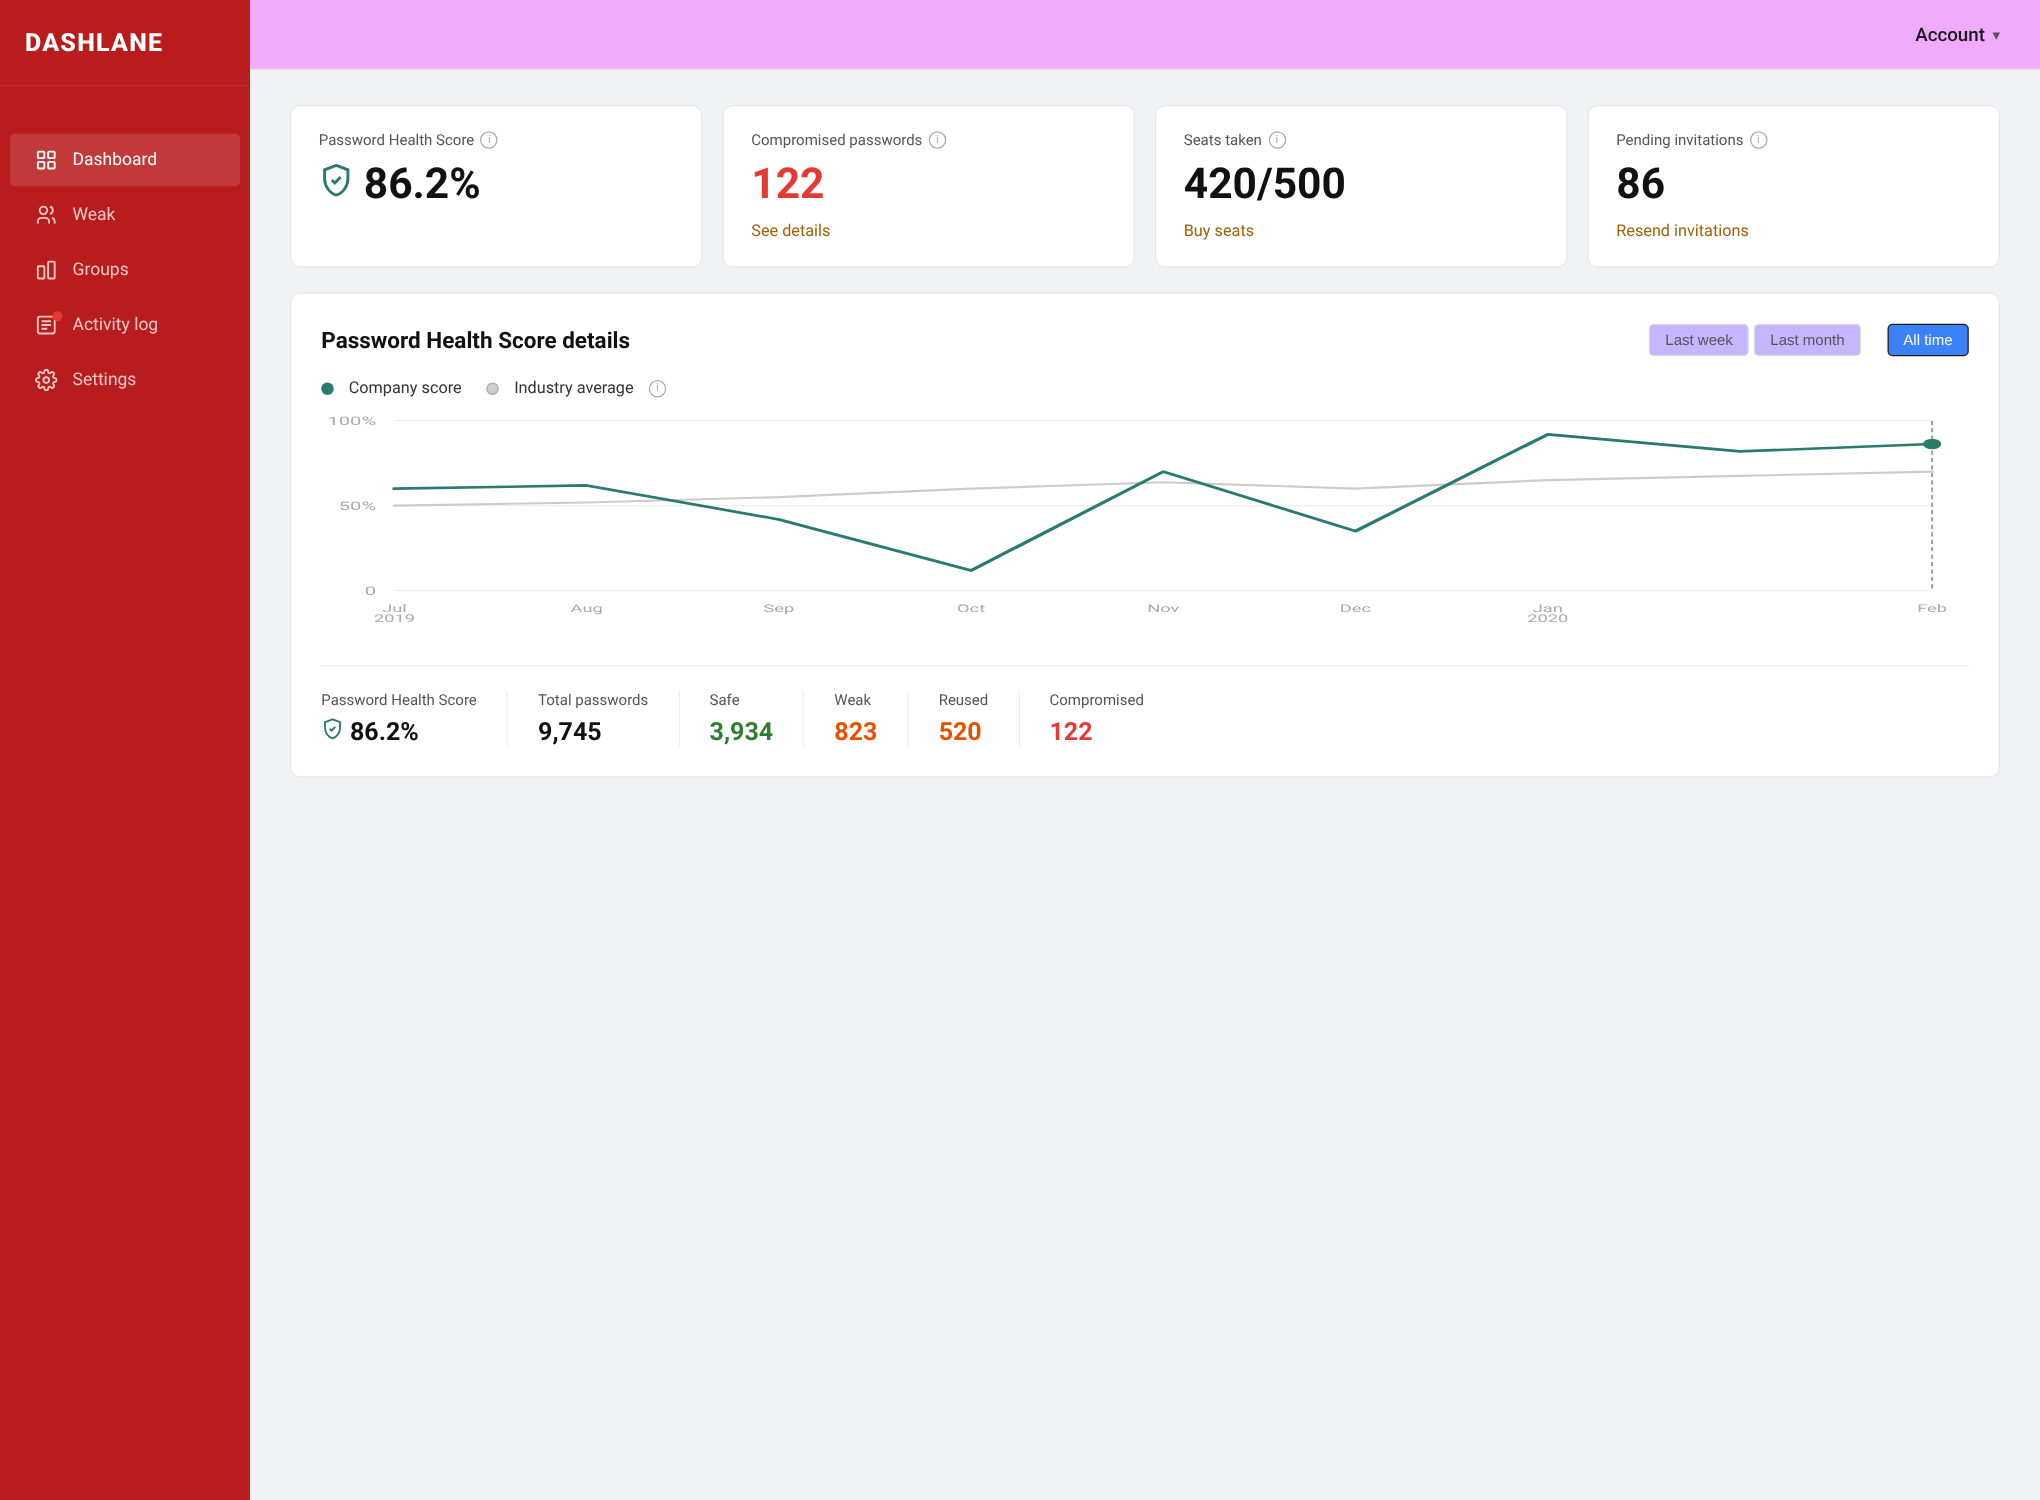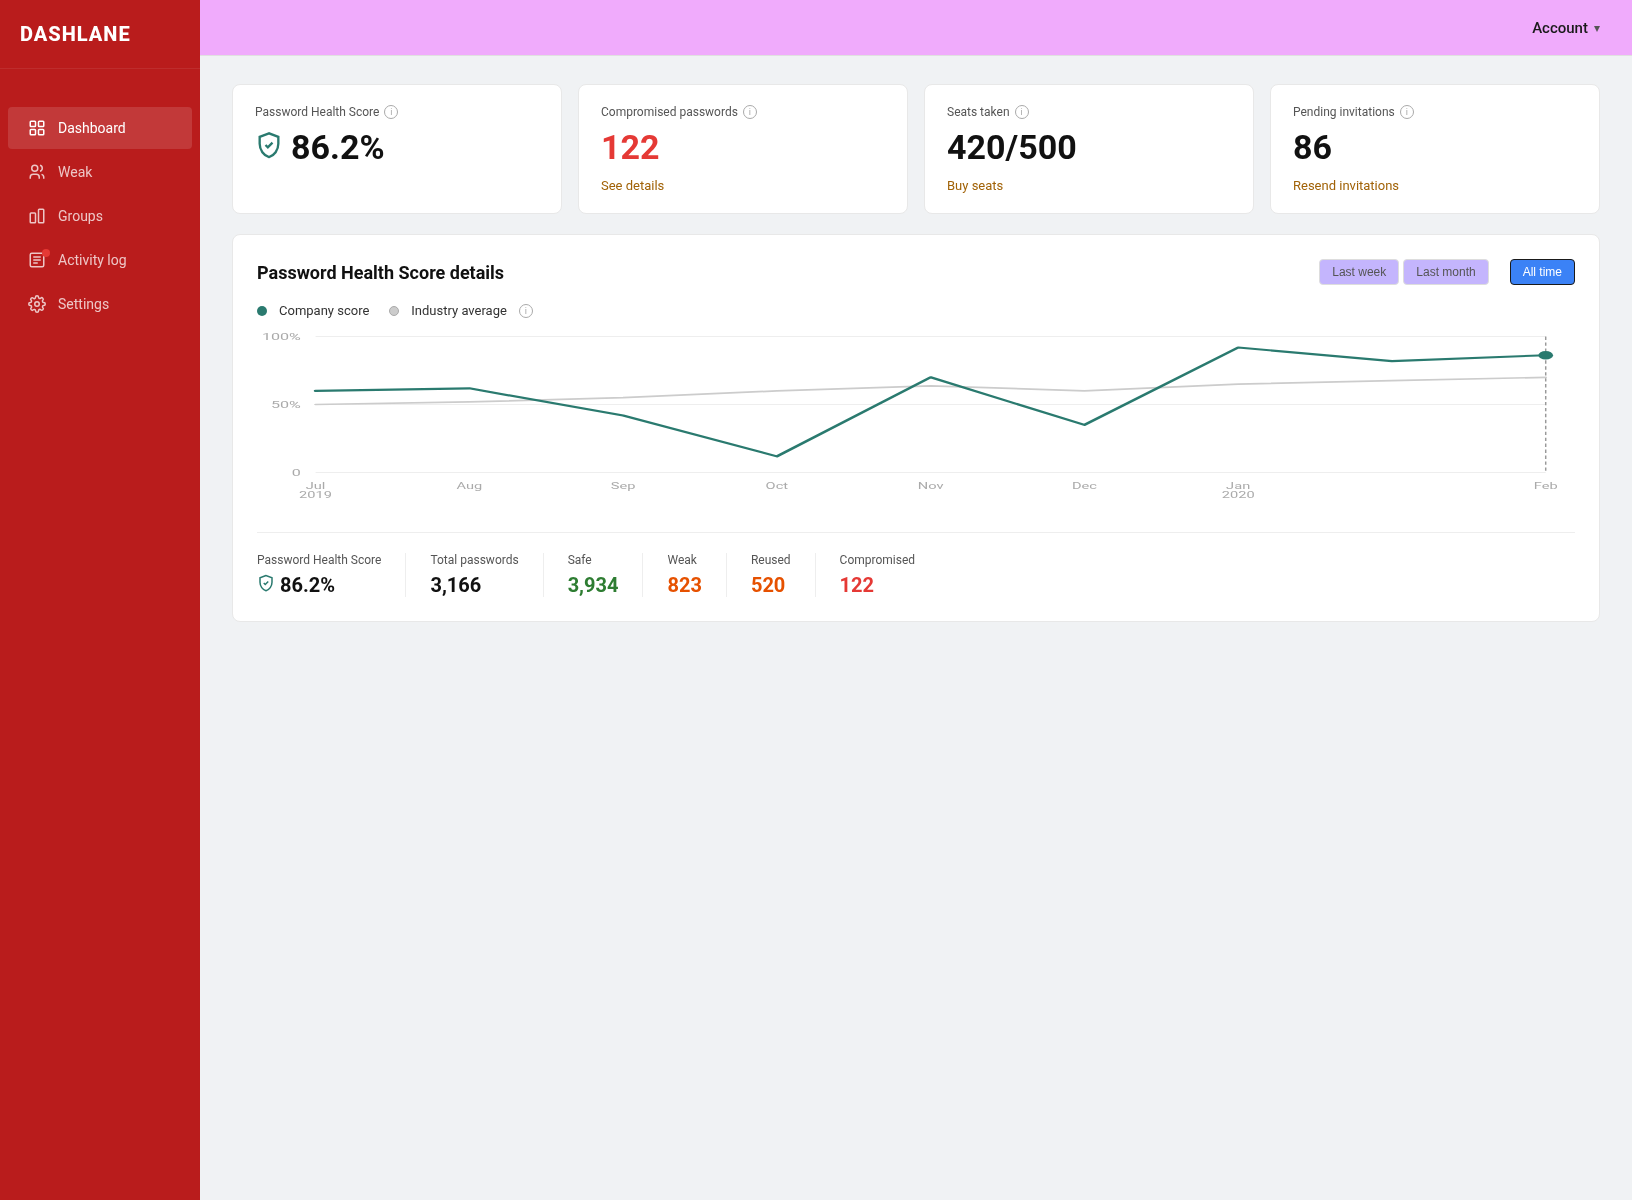--- a/index.html
+++ b/index.html
@@ -394,21 +394,21 @@
               <svg width="18" height="18" viewBox="0 0 24 24" fill="none" stroke="#2a7a6f" stroke-width="2">
                 <path d="M12 2L4 5v6c0 5.25 3.5 10.15 8 11.35C16.5 21.15 20 16.25 20 11V5z"></path>
                 <polyline points="9 12 11 14 15 10"></polyline>
               </svg>
             </span>
             <span>86.2%</span>
           </div>
         </div>
         <div class="stat-block">
           <div class="stat-label">Total passwords</div>
-          <div class="stat-val">3,166</div>
+          <div class="stat-val">9,745</div>
         </div>
         <div class="stat-block">
           <div class="stat-label">Safe</div>
           <div class="stat-val green">3,934</div>
         </div>
         <div class="stat-block">
           <div class="stat-label">Weak</div>
           <div class="stat-val orange">823</div>
         </div>
         <div class="stat-block">

